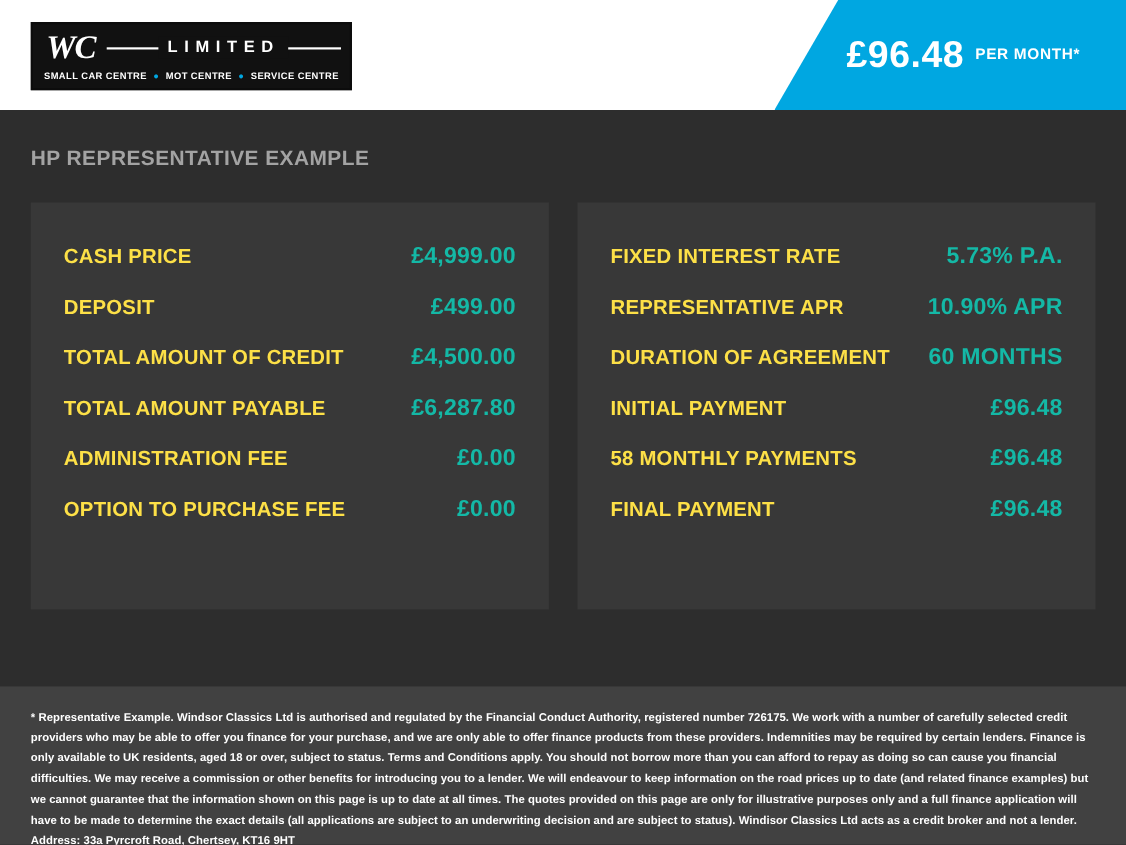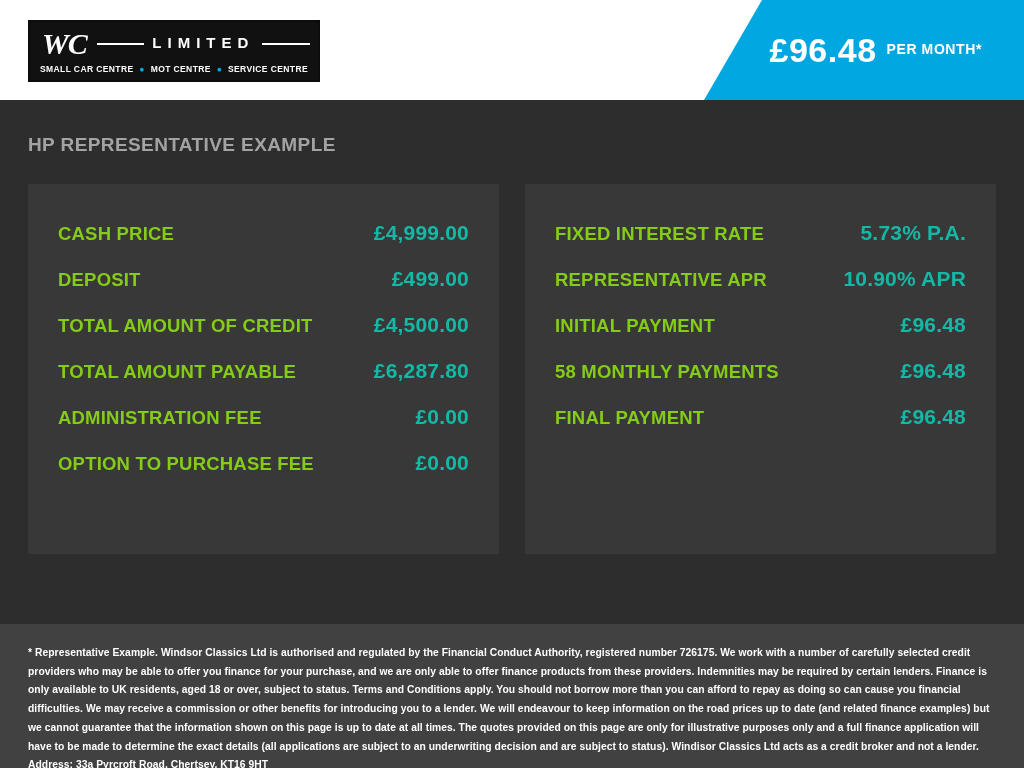--- a/index.html
+++ b/index.html
@@ -141,21 +141,21 @@
     padding: 26px 30px 26px 30px;
     min-height: 370px;
   }
   .row {
     display: flex;
     align-items: baseline;
     justify-content: space-between;
     padding: 11px 0;
   }
   .row-label {
-    color: #84cc16;
+    color: #fde047;
     font-size: 18.5px;
     font-weight: bold;
     letter-spacing: 0.2px;
     white-space: nowrap;
   }
   .row-value {
     color: #14b8a6;
     font-size: 21px;
     font-weight: bold;
     letter-spacing: 0.2px;
@@ -248,20 +248,24 @@
       <div class="panel">
         <div class="row">
           <span class="row-label">FIXED INTEREST RATE</span>
           <span class="row-value">5.73% P.A.</span>
         </div>
         <div class="row">
           <span class="row-label">REPRESENTATIVE APR</span>
           <span class="row-value">10.90% APR</span>
         </div>
         <div class="row">
+          <span class="row-label">DURATION OF AGREEMENT</span>
+          <span class="row-value">60 MONTHS</span>
+        </div>
+        <div class="row">
           <span class="row-label">INITIAL PAYMENT</span>
           <span class="row-value">£96.48</span>
         </div>
         <div class="row">
           <span class="row-label">58 MONTHLY PAYMENTS</span>
           <span class="row-value">£96.48</span>
         </div>
         <div class="row">
           <span class="row-label">FINAL PAYMENT</span>
           <span class="row-value">£96.48</span>

